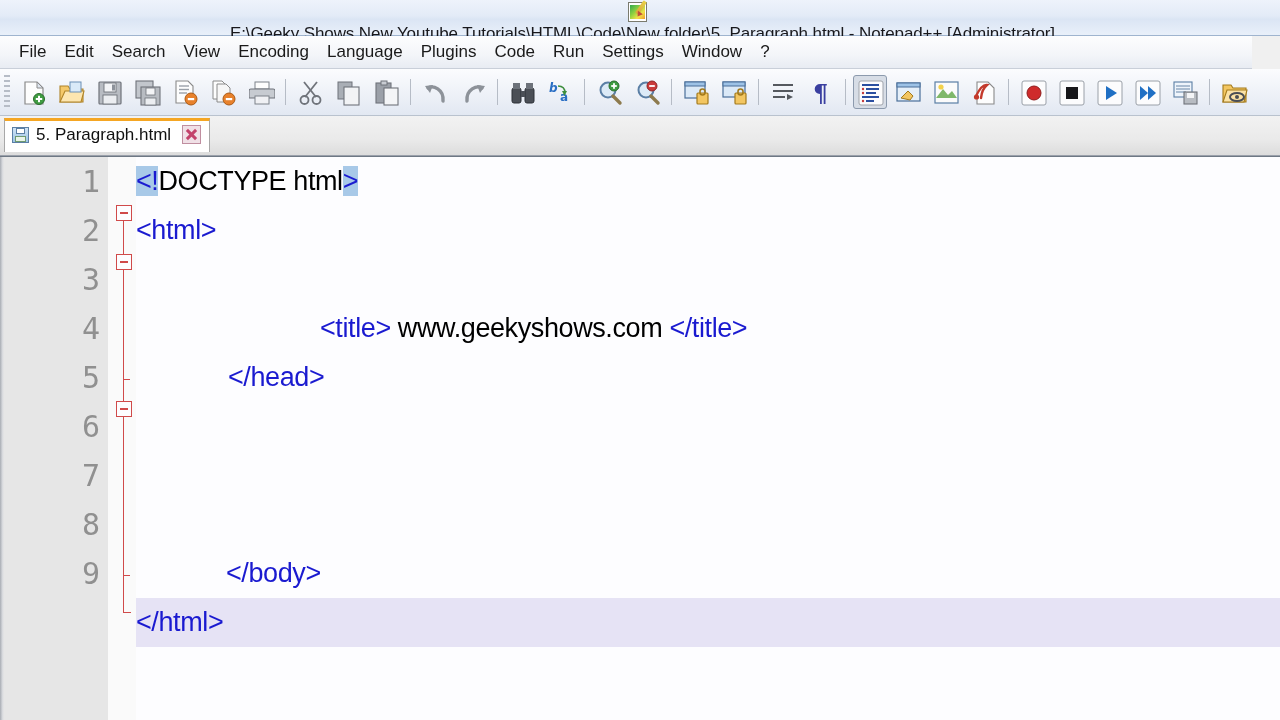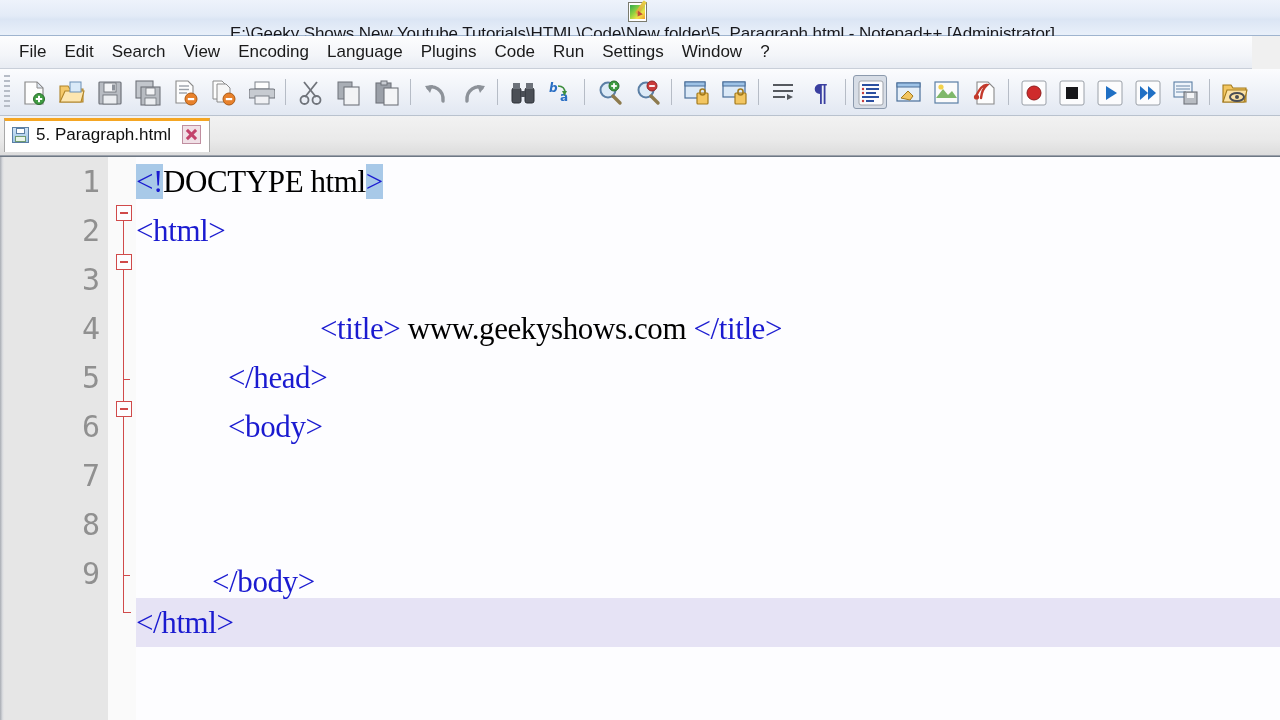--- a/index.html
+++ b/index.html
@@ -254,22 +254,22 @@
     text-align: right;
     font-family: "DejaVu Sans Mono", monospace;
     font-size: 30px;
     color: #909090;
     line-height: 49px;
   }
   .codetext {
     position: absolute;
     left: 136px;
     white-space: pre;
-    font-family: Liberation Serif, serif;
-    font-size: 31px;
+    font-family: Liberation Sans, sans-serif;
+    font-size: 27px;
     line-height: 49px;
     color: #000000;
     letter-spacing: -0.4px;
   }
   .tag { color: #1a1ad0; }
   .txt { color: #000000; }
   .sel { background: #a8c9e8; }
 
   .curline {
     position: absolute;
@@ -680,35 +680,34 @@
       <span class="codetext" style="left:320px;"><span class="tag">&lt;title&gt;</span><span class="txt"> www.geekyshows.com </span><span class="tag">&lt;/title&gt;</span></span>
     </div>
 
     <div class="row" style="top:196px;">
       <span class="lineno">5</span>
       <span class="codetext" style="left:228px;"><span class="tag">&lt;/head&gt;</span></span>
     </div>
 
     <div class="row" style="top:245px;">
       <span class="lineno">6</span>
-      <span class="codetext" style="left:228px;"><span class="tag">&lt;body&gt;</span></span>
     </div>
 
     <div class="row" style="top:294px;">
       <span class="lineno">7</span>
     </div>
 
     <div class="row" style="top:343px;">
       <span class="lineno">8</span>
       <span class="codetext"></span>
     </div>
 
     <div class="row" style="top:392px;">
       <span class="lineno">9</span>
-      <span class="codetext" style="left:212px;margin-top:8px;"><span class="tag">&lt;/body&gt;</span></span>
+      <span class="codetext" style="left:226px;"><span class="tag">&lt;/body&gt;</span></span>
     </div>
 
     <div class="row" style="top:441px;">
       <span class="codetext"><span class="tag">&lt;/html&gt;</span></span>
     </div>
 
   </div>
 
 </div>
 

